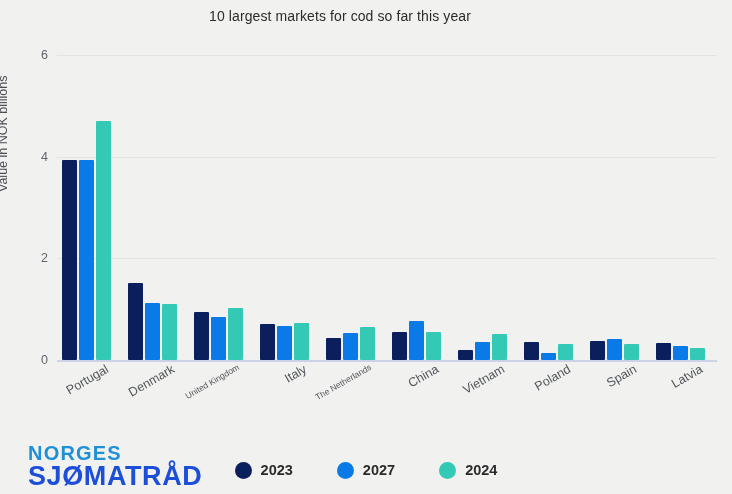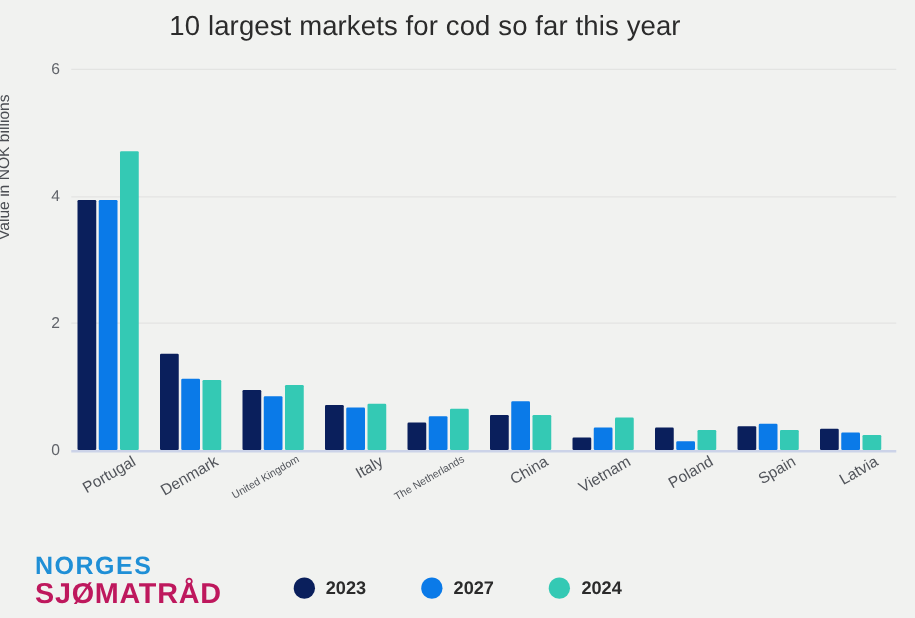--- a/index.html
+++ b/index.html
@@ -13,21 +13,21 @@
     position: relative;
     width: 732px; height: 494px;
     background: #f1f2f0;
   }
 
   
   #chart-title {
     position: absolute;
     top: 8px; left: 0; width: 680px;
     text-align: center;
-    font-size: 22px;
+    font-size: 14px;
     color: #2b2b2b;
     font-weight: 400;
     letter-spacing: .1px;
   }
 
   
   
   #plot {
     position: absolute;
     left: 57px; top: 55px;
@@ -107,37 +107,37 @@
     left: 28px; top: 443px;
     line-height: 1.02;
   }
   #logo .line1 {
     font-size: 20px;
     font-weight: 700;
     letter-spacing: 1.2px;
     color: #1f8fd6;
   }
   #logo .line2 {
-    font-size: 23px;
+    font-size: 27px;
     font-weight: 700;
     letter-spacing: .6px;
-    color: #be185d;
+    color: #1d4ed8;
   }
 
   
   #legend {
     position: absolute;
     left: 0; top: 462px; width: 732px;
     display: flex;
     justify-content: center;
     gap: 44px;
   }
   .legend-item {
     display: flex;
-    align-items: center;
+    align-items: flex-start;
     gap: 9px;
   }
   .legend-dot {
     width: 17px; height: 17px;
     border-radius: 50%;
     display: inline-block;
   }
   .legend-text {
     font-size: 14.5px;
     font-weight: 700;

